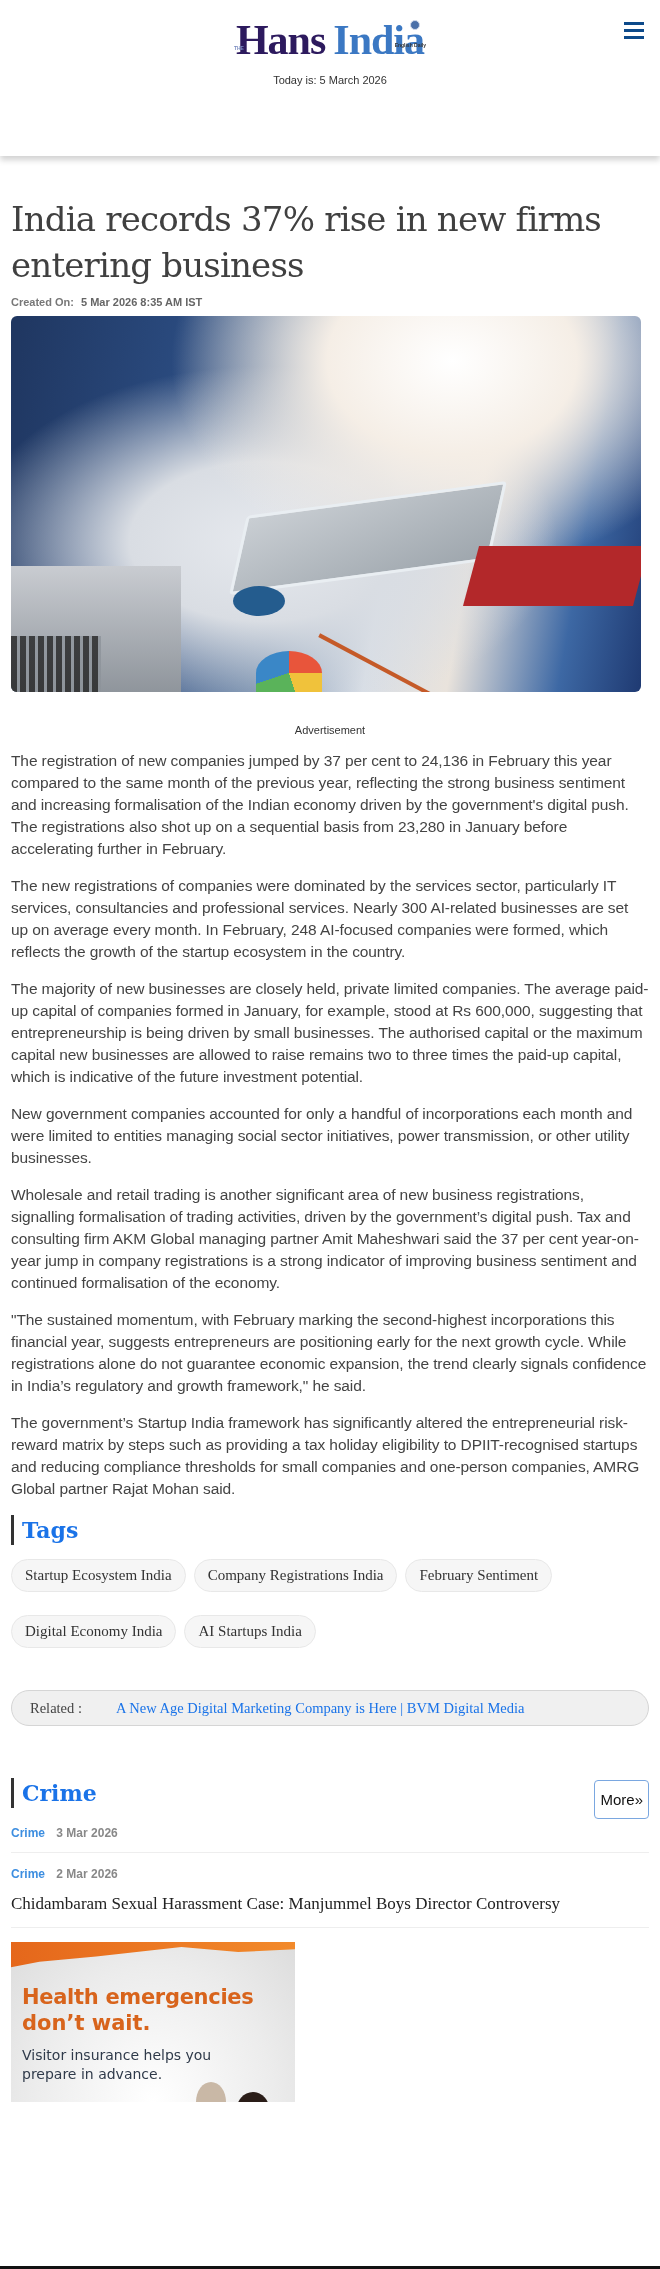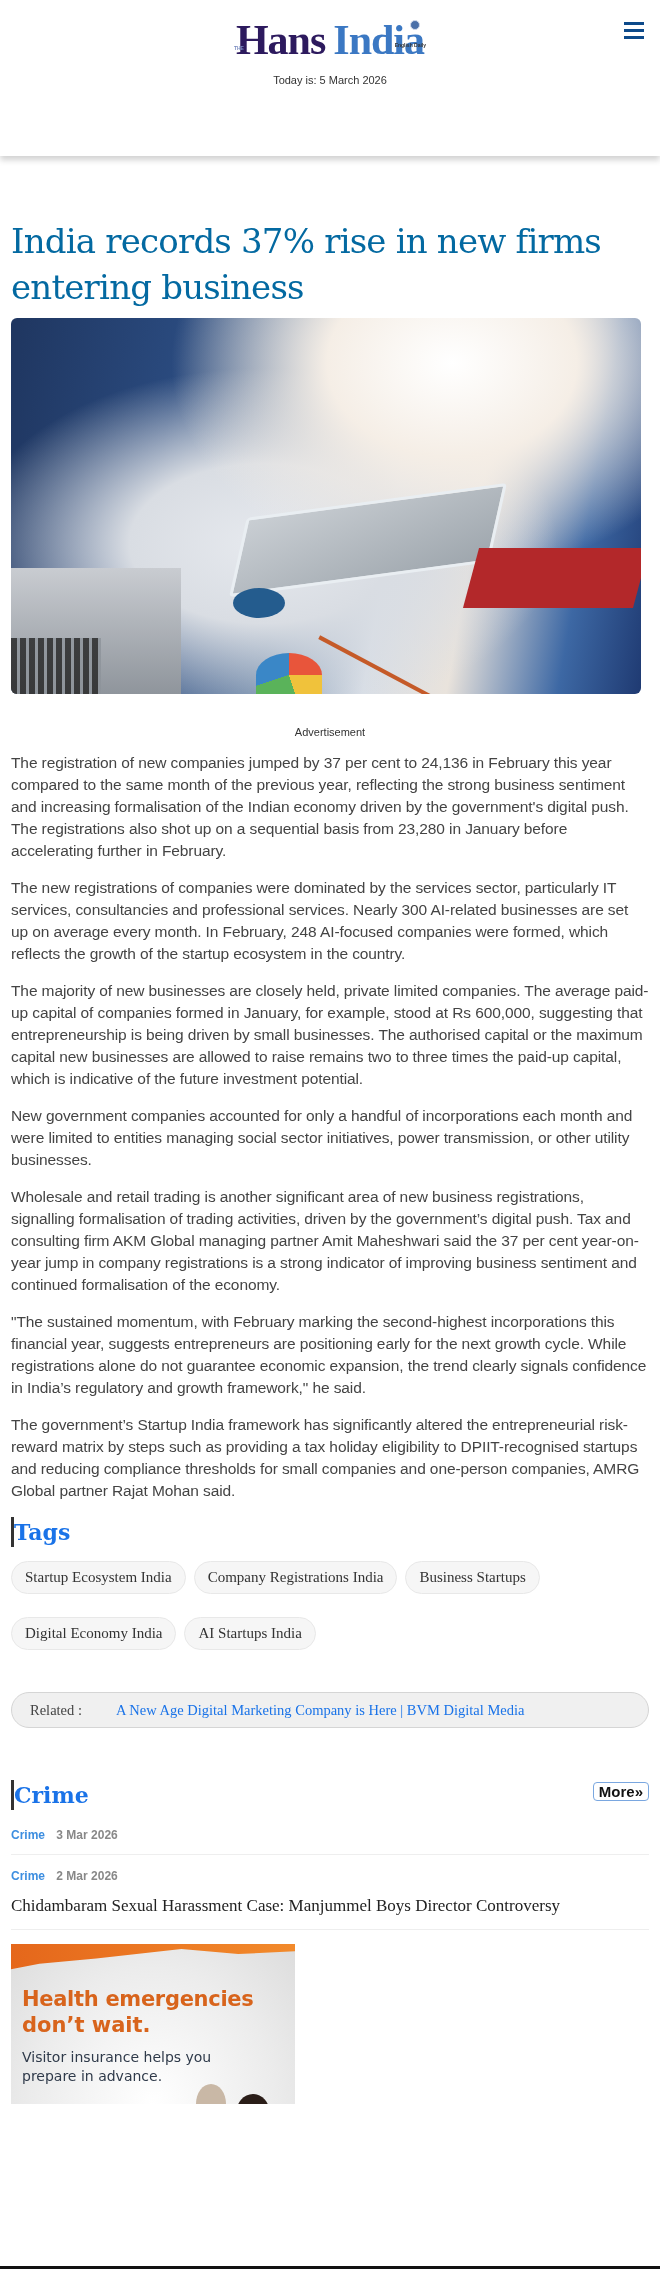--- a/index.html
+++ b/index.html
@@ -14,21 +14,21 @@
   .logo .hans { color: #2d1a5e; font-family: "Liberation Serif", serif; font-size: 42px; letter-spacing: -1px; }
   .logo .india { color: #3b78c3; font-family: "Liberation Serif", serif; font-size: 42px; letter-spacing: -1px; margin-left: 8px; }
   .logo .daily { position: absolute; right: -2px; bottom: -4px; font-size: 5px; font-family: "Liberation Sans", sans-serif; color: #333; letter-spacing: 0; }
   .logo .globe { position: absolute; right: 4px; top: 0px; width: 10px; height: 10px; border-radius: 50%; background: #4a6fa8; border: 1px solid #d0d8ea; }
   .today { position: absolute; left: 0; right: 0; top: 74px; text-align: center; font-family: "Liberation Sans", sans-serif; font-size: 11px; color: #333; }
   .menu-btn { position: absolute; right: 16px; top: 22px; width: 20px; height: 18px; cursor: pointer; }
   .menu-btn span { display: block; height: 3px; background: #0d4a8a; margin-bottom: 4px; }
 
   
   .article { padding: 0 11px; }
-  .headline { margin-top: 62px; font-family: "DejaVu Serif", serif; font-size: 34px; line-height: 46px; font-weight: normal; color: #0369a1; letter-spacing: -0.8px; }
+  .headline { margin-top: 40px; font-family: "DejaVu Serif", serif; font-size: 34px; line-height: 46px; font-weight: normal; color: #404040; letter-spacing: -0.8px; }
   .meta { margin-top: 8px; font-family: "Liberation Sans", sans-serif; font-size: 11px; color: #777; }
   .meta .meta-label { color: #777; font-weight: bold; }
   .meta .meta-value { color: #666; margin-left: 4px; font-weight: bold; }
   .hero { margin-top: 8px; width: 630px; height: 376px; border-radius: 6px; overflow: hidden; position: relative;
     background:
       radial-gradient(ellipse at 70% 12%, #ffffff 0%, #f5eee6 20%, rgba(245,238,230,0) 45%),
       radial-gradient(ellipse at 40% 60%, #e6e9ee 0%, #d9dde3 25%, rgba(217,221,227,0) 55%),
       linear-gradient(100deg, #1f3660 0%, #2a4a7e 25%, #6d87a8 45%, #d8dee6 60%, #e9e3dc 72%, #3d68a4 88%, #1f3a72 100%);
   }
   .hero .tablet { position: absolute; left: 232px; top: 182px; width: 250px; height: 80px; background: linear-gradient(160deg,#c9ced3,#9ea6ad); transform: skew(-20deg) rotate(-8deg); border: 3px solid #e9eef2; border-radius: 4px; }
@@ -37,33 +37,33 @@
   .hero .pie { position: absolute; left: 245px; top: 335px; width: 66px; height: 44px; border-radius: 50% 50% 0 0; background: conic-gradient(#e8553b 0 25%, #f0c23b 25% 45%, #5ab35a 45% 70%, #3a87c7 70% 100%); }
   .hero .pie2 { position: absolute; left: 222px; top: 270px; width: 52px; height: 30px; border-radius: 50%; background: #245c8e; }
   .hero .folder { position: absolute; right: 0; top: 230px; width: 170px; height: 60px; background: #b3282a; transform: skew(-15deg); }
   .hero .pen { position: absolute; left: 300px; top: 350px; width: 140px; height: 4px; background: #c55a28; transform: rotate(28deg); }
 
   .ad-label { margin-top: 32px; text-align: center; font-family: "Liberation Sans", sans-serif; font-size: 11px; color: #333; }
   .body-text { margin-top: 14px; }
   .body-text p { font-family: "Liberation Sans", sans-serif; font-size: 15.5px; line-height: 22px; color: #444; margin-bottom: 15px; letter-spacing: -0.1px; }
 
   
-  .section-head { position: relative; border-left: 3px solid #333; font-family: "DejaVu Serif", serif; font-weight: bold; color: #1a73e8; font-size: 22px; line-height: 30px; }
+  .section-head { position: relative; border-left: 3px solid #333; padding-left: 8px; font-family: "DejaVu Serif", serif; font-weight: bold; color: #1a73e8; font-size: 22px; line-height: 30px; }
 
   .tags { margin-top: 14px; }
   .tag-list { margin-top: 14px; display: flex; flex-wrap: wrap; gap: 23px 8px; }
   .tag { display: inline-block; padding: 7px 13px; background: #f6f6f6; border: 1px solid #e8e8e8; border-radius: 18px; font-family: "Liberation Serif", serif; font-size: 15px; color: #333; cursor: pointer; }
 
   .related { margin-top: 42px; margin-left: 11px; width: 638px; height: 36px; background: #f0f0f0; border: 1px solid #d5d5d5; border-radius: 18px; padding: 0 18px; display: flex; align-items: center; font-family: "Liberation Serif", serif; font-size: 14.5px; }
   .related .rel-label { color: #444; width: 86px; }
   .related .rel-link { color: #1a73e8; cursor: pointer; }
 
   .crime { margin-top: 52px; padding: 0 11px; }
   .crime-header { position: relative; height: 34px; }
-  .more-btn { position: absolute; right: 0; top: 2px; padding: 0 5px; border: 1px solid #7aa7e0; border-radius: 4px; font-family: "Liberation Sans", sans-serif; font-size: 15px; color: #111; background: #fff; cursor: pointer; font-weight: bold; }
+  .more-btn { position: absolute; right: 0; top: 2px; padding: 10px 5px; border: 1px solid #7aa7e0; border-radius: 4px; font-family: "Liberation Sans", sans-serif; font-size: 15px; color: #111; background: #fff; cursor: pointer; }
   .story { border-bottom: 1px solid #eee; padding: 14px 0 12px; }
   .story:last-child { border-bottom: none; }
   .story-meta { font-family: "Liberation Sans", sans-serif; font-size: 12px; font-weight: bold; }
   .story-meta .cat { color: #3d8ee0; margin-right: 8px; cursor: pointer; }
   .story-meta .date { color: #888; }
   .story-title { margin-top: 12px; font-family: "Liberation Serif", serif; font-size: 17px; line-height: 22px; color: #222; cursor: pointer; }
 
   .ad-banner { margin-top: 14px; width: 284px; height: 160px; position: relative; overflow: hidden;
     background: radial-gradient(ellipse at 50% 100%, #ffffff 0%, #ececec 60%, #dcdcdc 100%); }
   .ad-banner .band { position: absolute; left: 0; top: 0; width: 100%; height: 36px; background: linear-gradient(90deg,#e5671b,#f28a2b); clip-path: polygon(0 0,100% 0,100% 20%,80% 28%,60% 14%,30% 40%,10% 55%,0 70%); }
@@ -90,20 +90,24 @@
   <div class="today">Today is: 5 March 2026</div>
   <div class="menu-btn">
     <span></span>
     <span></span>
     <span></span>
   </div>
 </header>
 
 <main class="article">
   <h1 class="headline">India records 37% rise in new firms entering business</h1>
+  <div class="meta">
+    <span class="meta-label">Created On:</span>
+    <span class="meta-value">5 Mar 2026 8:35 AM IST</span>
+  </div>
   <div class="hero" title="Business people reviewing charts and documents on a tablet">
     <div class="laptop"></div>
     <div class="keys"></div>
     <div class="tablet"></div>
     <div class="pie2"></div>
     <div class="pie"></div>
     <div class="folder"></div>
     <div class="pen"></div>
   </div>
 
@@ -117,21 +121,21 @@
     <p>Wholesale and retail trading is another significant area of new business registrations, signalling formalisation of trading activities, driven by the government’s digital push. Tax and consulting firm AKM Global managing partner Amit Maheshwari said the 37 per cent year-on-year jump in company registrations is a strong indicator of improving business sentiment and continued formalisation of the economy.</p>
     <p>"The sustained momentum, with February marking the second-highest incorporations this financial year, suggests entrepreneurs are positioning early for the next growth cycle. While registrations alone do not guarantee economic expansion, the trend clearly signals confidence in India’s regulatory and growth framework," he said.</p>
     <p>The government’s Startup India framework has significantly altered the entrepreneurial risk-reward matrix by steps such as providing a tax holiday eligibility to DPIIT-recognised startups and reducing compliance thresholds for small companies and one-person companies, AMRG Global partner Rajat Mohan said.</p>
   </div>
 
   <section class="tags">
     <h2 class="section-head">Tags</h2>
     <div class="tag-list">
       <a class="tag">Startup Ecosystem India</a>
       <a class="tag">Company Registrations India</a>
-      <a class="tag">Business Startups</a>
+      <a class="tag">February Sentiment</a>
       <a class="tag">Digital Economy India</a>
       <a class="tag">AI Startups India</a>
     </div>
   </section>
 </main>
 
 <div class="related">
   <span class="rel-label">Related :</span>
   <a class="rel-link">A New Age Digital Marketing Company is Here | BVM Digital Media</a>
 </div>

